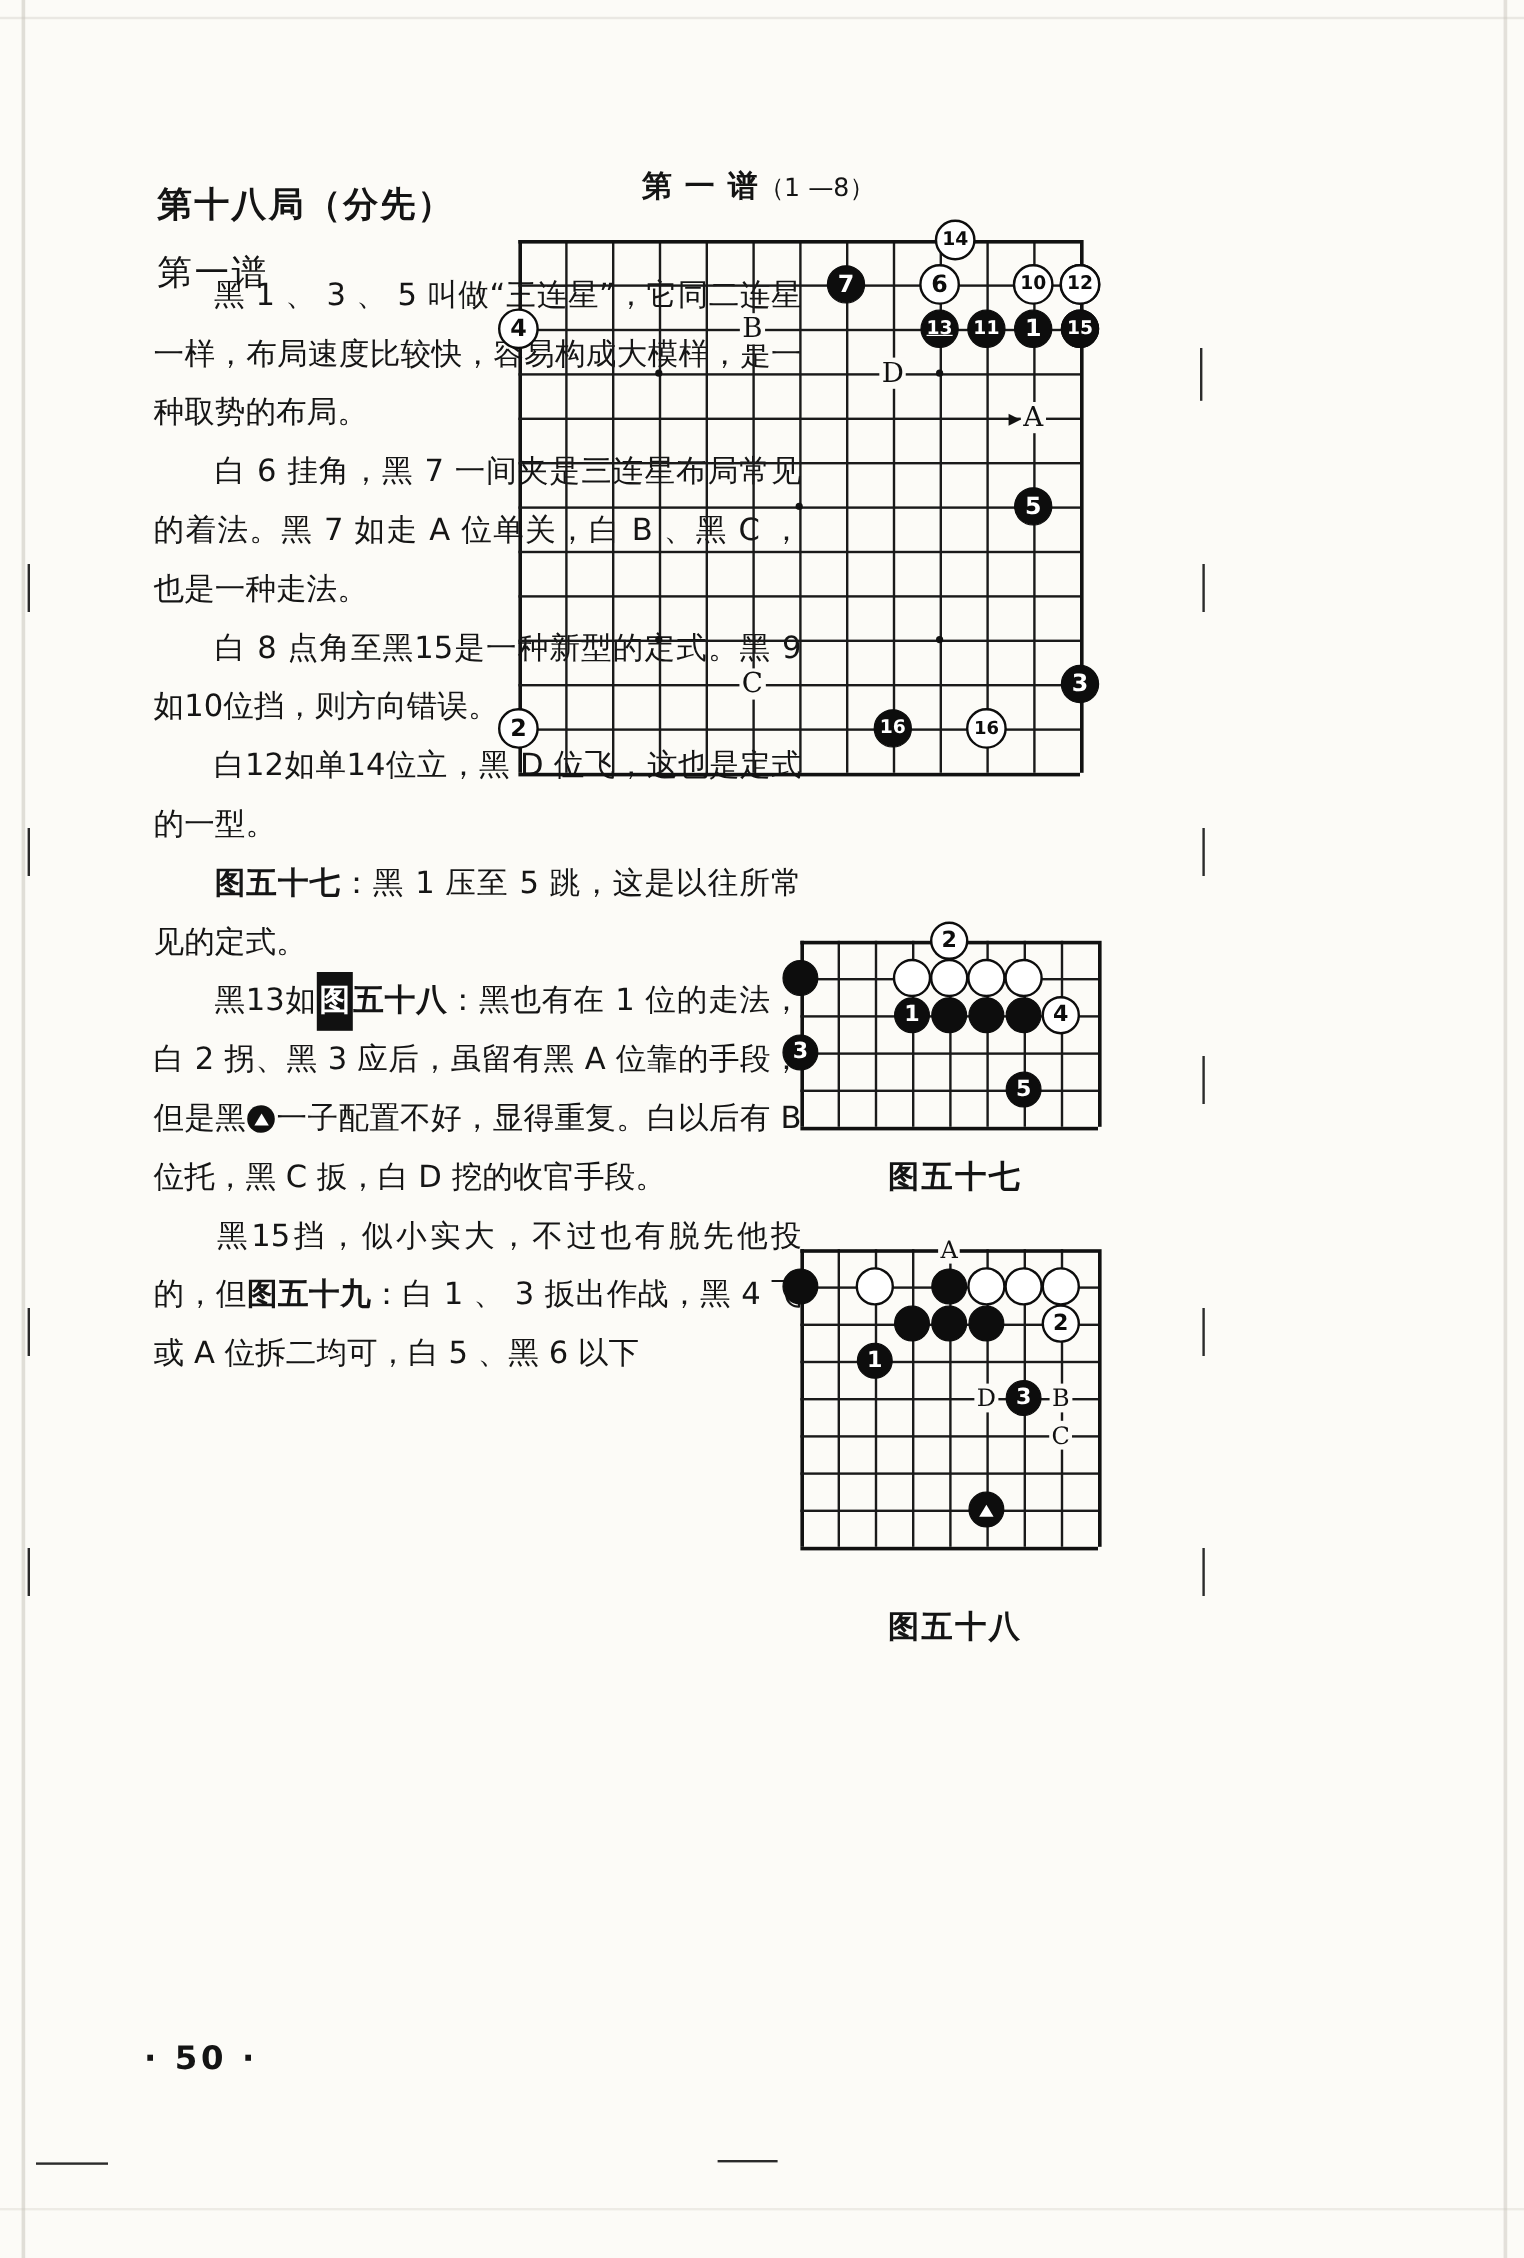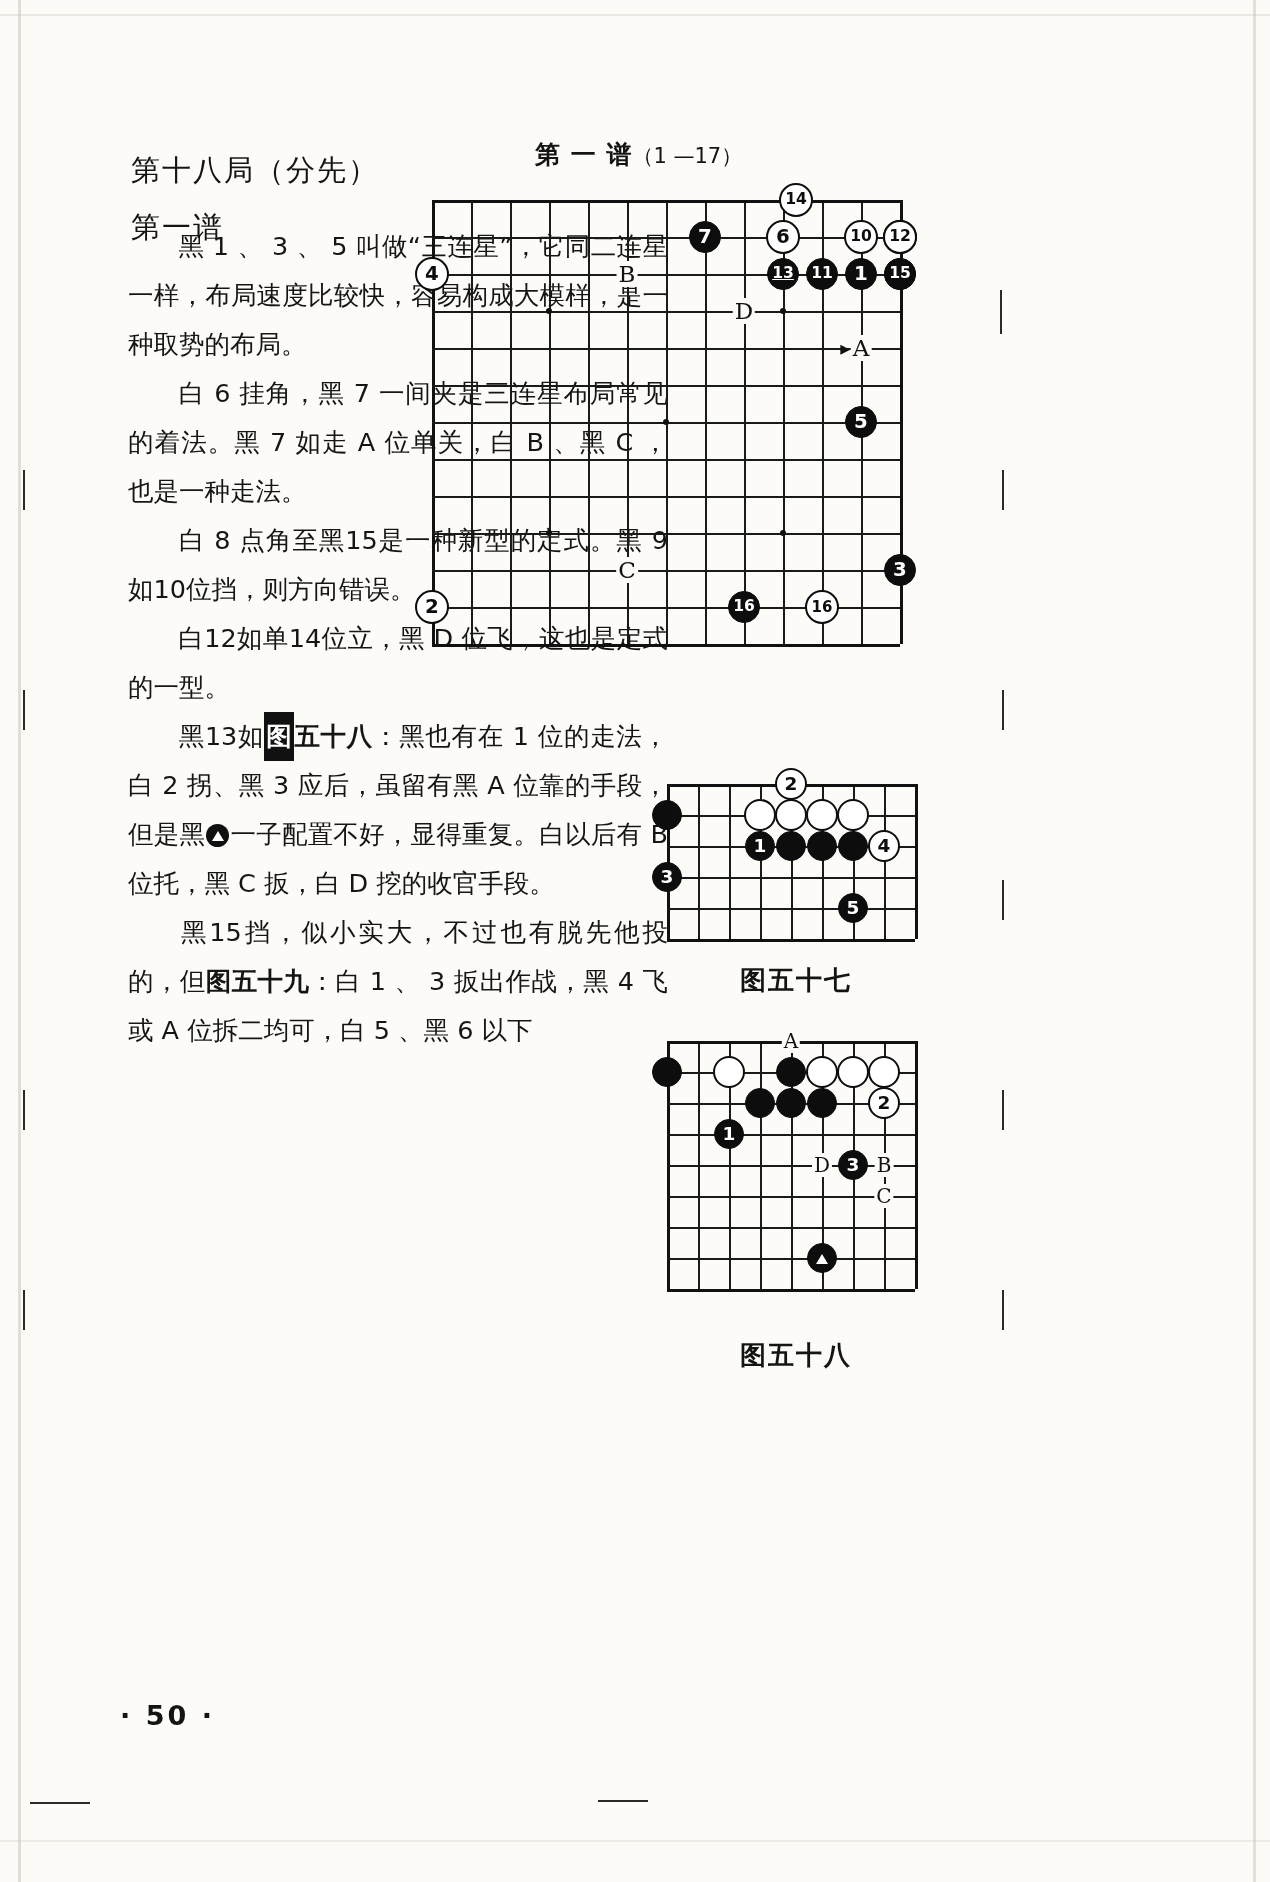--- a/index.html
+++ b/index.html
@@ -20,21 +20,21 @@
   .edge-right{right:14px;top:0;width:3px;height:1882px;opacity:.5;}
   .edge-top{left:0;top:14px;width:1270px;height:2px;opacity:.35;}
   .edge-bottom{left:0;bottom:40px;width:1270px;height:2px;opacity:.3;}
 
   
   .tick{position:absolute;background:#2b2b2b;}
 
   
   #chapter-title{
     position:absolute;left:131px;top:132px;
-    font-size:29px;font-weight:normal;letter-spacing:2px;
+    font-size:29px;font-weight:bold;letter-spacing:2px;
     color:#141414;
     font-family:"DejaVu Sans","Liberation Sans",sans-serif;
   }
   #section-title{
     position:absolute;left:131px;top:184px;
     font-size:29px;font-weight:normal;letter-spacing:2px;color:#141414;
   }
   #board-caption{
     position:absolute;left:535px;top:138px;
     font-size:25px;font-weight:bold;color:#141414;letter-spacing:1px;
@@ -122,28 +122,29 @@
   <div class="tick" style="left:1002px;top:1090px;width:2px;height:40px;"></div>
   <div class="tick" style="left:1002px;top:1290px;width:2px;height:40px;"></div>
   <div class="tick" style="left:23px;top:1290px;width:2px;height:40px;"></div>
   <div class="tick" style="left:30px;top:1802px;width:60px;height:2px;"></div>
   <div class="tick" style="left:598px;top:1800px;width:50px;height:2px;"></div>
 
   <h1 id="chapter-title">第十八局（分先）</h1>
   <h2 id="section-title">第一谱</h2>
 
   <div id="board-caption">
-    <span>第 一 谱</span><span class="rng">（1 —17）</span>
+    <span>第 一 谱</span><span class="rng">（1 —8）</span>
   </div>
 
   <div id="body-text">
       <p><span class="ind"></span><span>黑 1 、 3 、 5 叫做“三连星”，它同二连星一样，布局速度比较快，容易构成大模样，是一种取势的布局。</span></p>
       <p><span class="ind"></span><span>白 6 挂角，黑 7 一间夹是三连星布局常见的着法。黑 7 如走 A 位单关，白 B 、黑 C ，也是一种走法。</span></p>
       <p><span class="ind"></span><span>白 8 点角至黑15是一种新型的定式。黑 9 如10位挡，则方向错误。</span></p>
       <p><span class="ind"></span><span>白12如单14位立，黑 D 位飞，这也是定式的一型。</span></p>
+      <p><span class="ind"></span><b>图五十七</b><span>：黑 1 压至 5 跳，这是以往所常见的定式。</span></p>
       <p><span class="ind"></span><span>黑13如</span><span class="bx">图</span><b>五十八</b><span>：黑也有在 1 位的走法，白 2 拐、黑 3 应后，虽留有黑 A 位靠的手段，但是黑</span><span class="tri-stone"></span><span>一子配置不好，显得重复。白以后有 B 位托，黑 C 扳，白 D 挖的收官手段。</span></p>
       <p><span class="ind"></span><span>黑15挡，似小实大，不过也有脱先他投的，但</span><b>图五十九</b><span>：白 1 、 3 扳出作战，黑 4 飞或 A 位拆二均可，白 5 、黑 6 以下</span></p>
     </div>
 
   <div class="goboard" id="main-board" style="left:424px;top:192px;width:510px;height:487px;">
       <div class="grid-line vline edge-v" style="left: 8px; top: 8px; height: 444px;"></div>
       <div class="grid-line vline" style="left: 47px; top: 8px; height: 444px;"></div>
       <div class="grid-line vline" style="left: 86px; top: 8px; height: 444px;"></div>
       <div class="grid-line vline" style="left: 125px; top: 8px; height: 444px;"></div>
       <div class="grid-line vline" style="left: 164px; top: 8px; height: 444px;"></div>

